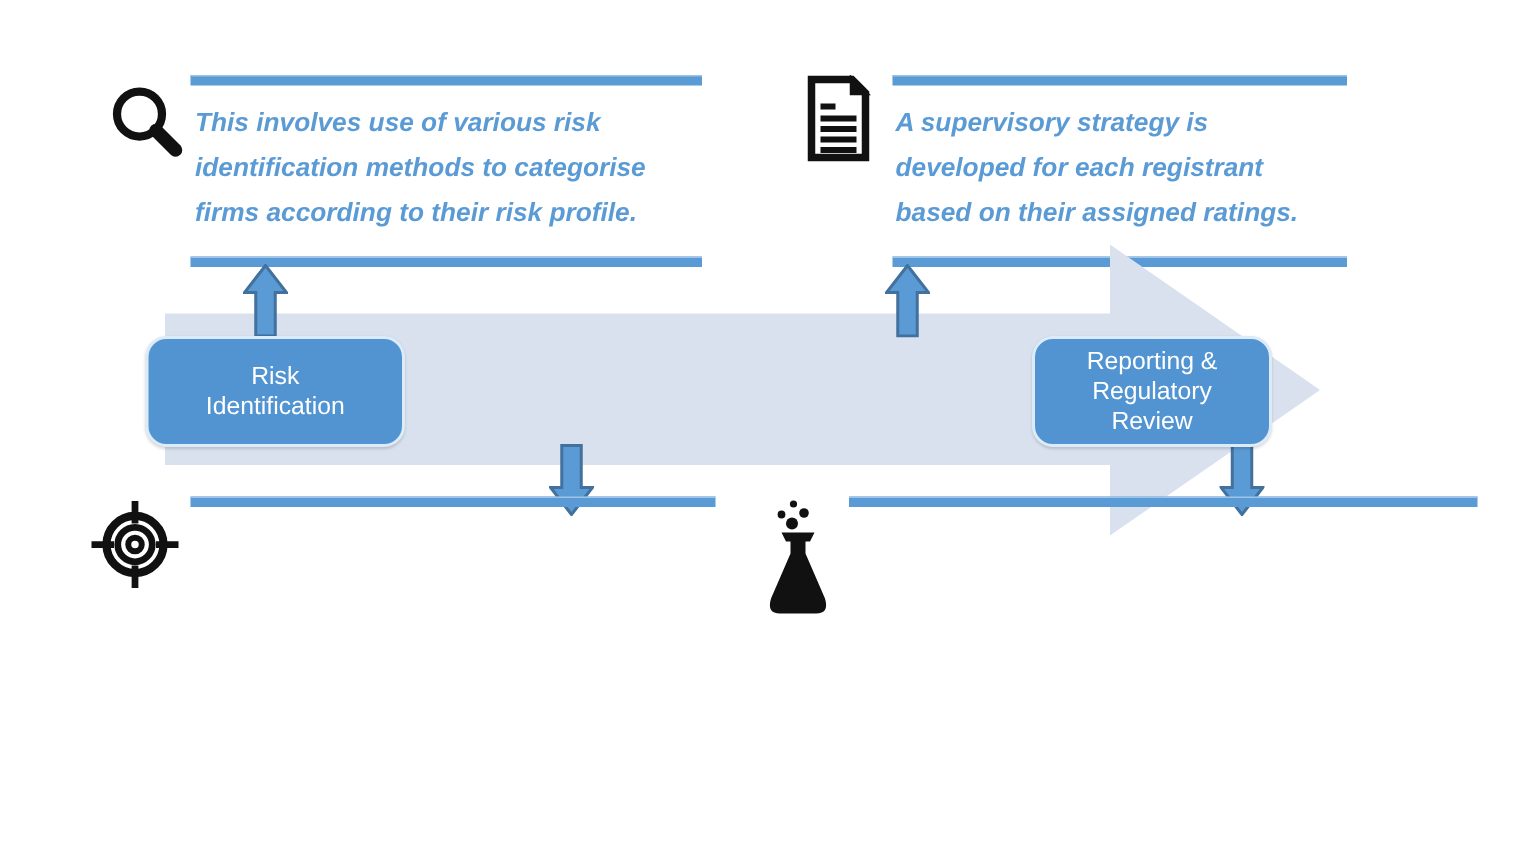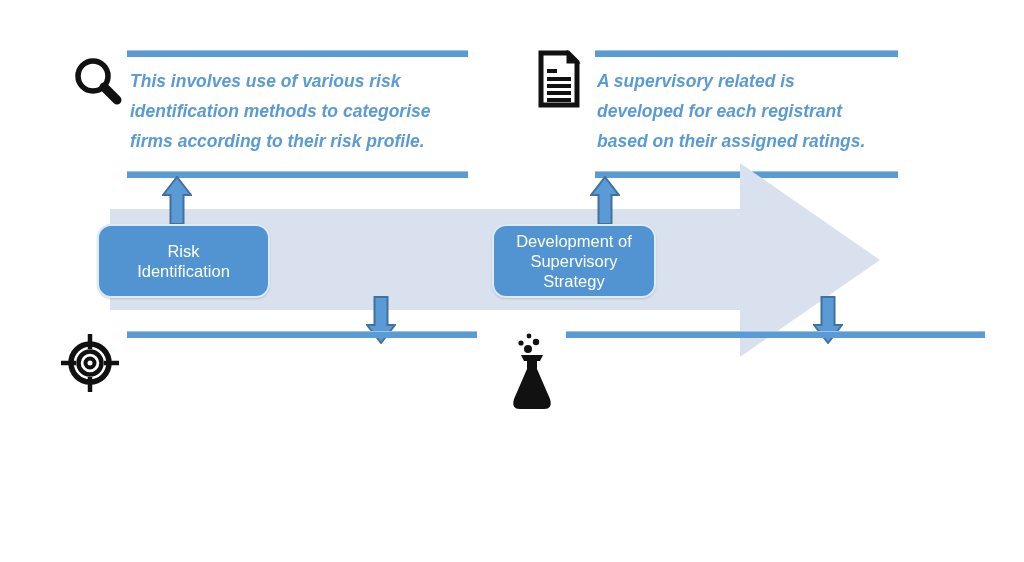--- a/index.html
+++ b/index.html
@@ -83,21 +83,21 @@
     <svg width="52" height="58" viewBox="0 0 52 58">
       <path d="M35 3 H8 V55 H44 V12 Z" fill="none" stroke="#111111" stroke-width="5" stroke-linejoin="miter"></path>
       <path d="M35 3 L44 12 H35 Z" fill="#111111" stroke="#111111" stroke-width="3"></path>
       <line x1="14" y1="21" x2="24" y2="21" stroke="#111111" stroke-width="4"></line>
       <line x1="14" y1="29" x2="38" y2="29" stroke="#111111" stroke-width="4"></line>
       <line x1="14" y1="36" x2="38" y2="36" stroke="#111111" stroke-width="4"></line>
       <line x1="14" y1="43" x2="38" y2="43" stroke="#111111" stroke-width="4"></line>
       <line x1="14" y1="50" x2="38" y2="50" stroke="#111111" stroke-width="4"></line>
     </svg>
   </div>
-  <div class="callout-text" style="left:597px;top:66px;width:330px;">A supervisory related is
+  <div class="callout-text" style="left:597px;top:66px;width:330px;">A supervisory strategy is
 developed for each registrant
 based on their assigned ratings.</div>
   <div class="hline" style="left:595px;top:171px;width:303px;"></div>
 
   <div class="flow-band"></div>
   <div class="flow-head"></div>
 
   <div class="sm-arrow" style="left:162px;top:176px;">
     <svg width="30" height="49" viewBox="0 0 30 49">
       <polygon points="15,1 29,19 21.5,19 21.5,48 8.5,48 8.5,19 1,19" fill="#5b9bd5" stroke="#41719c" stroke-width="2"></polygon>
@@ -114,23 +114,23 @@
     </svg>
   </div>
   <div class="sm-arrow" style="left:813px;top:296px;">
     <svg width="30" height="48" viewBox="0 0 30 48">
       <polygon points="15,47 1,29 8.5,29 8.5,1 21.5,1 21.5,29 29,29" fill="#5b9bd5" stroke="#41719c" stroke-width="2"></polygon>
     </svg>
   </div>
 
   <div class="stage stage-1">Risk
 Identification</div>
-  <div class="stage stage-3">Development of
-Supervisory
-Strategy</div>
+  <div class="stage stage-4">Reporting &amp;
+Regulatory
+Review</div>
 
   <div class="hline" style="left:127px;top:331px;width:350px;"></div>
   <div class="icon" style="left:58px;top:331px;">
     <svg width="64" height="64" viewBox="0 0 64 64">
       <circle cx="32" cy="32" r="19" fill="none" stroke="#111111" stroke-width="5.5"></circle>
       <circle cx="32" cy="32" r="11.5" fill="none" stroke="#111111" stroke-width="4.5"></circle>
       <circle cx="32" cy="32" r="4.5" fill="none" stroke="#111111" stroke-width="4"></circle>
       <line x1="32" y1="3" x2="32" y2="18" stroke="#111111" stroke-width="4.5"></line>
       <line x1="32" y1="46" x2="32" y2="61" stroke="#111111" stroke-width="4.5"></line>
       <line x1="3" y1="32" x2="18" y2="32" stroke="#111111" stroke-width="4.5"></line>

